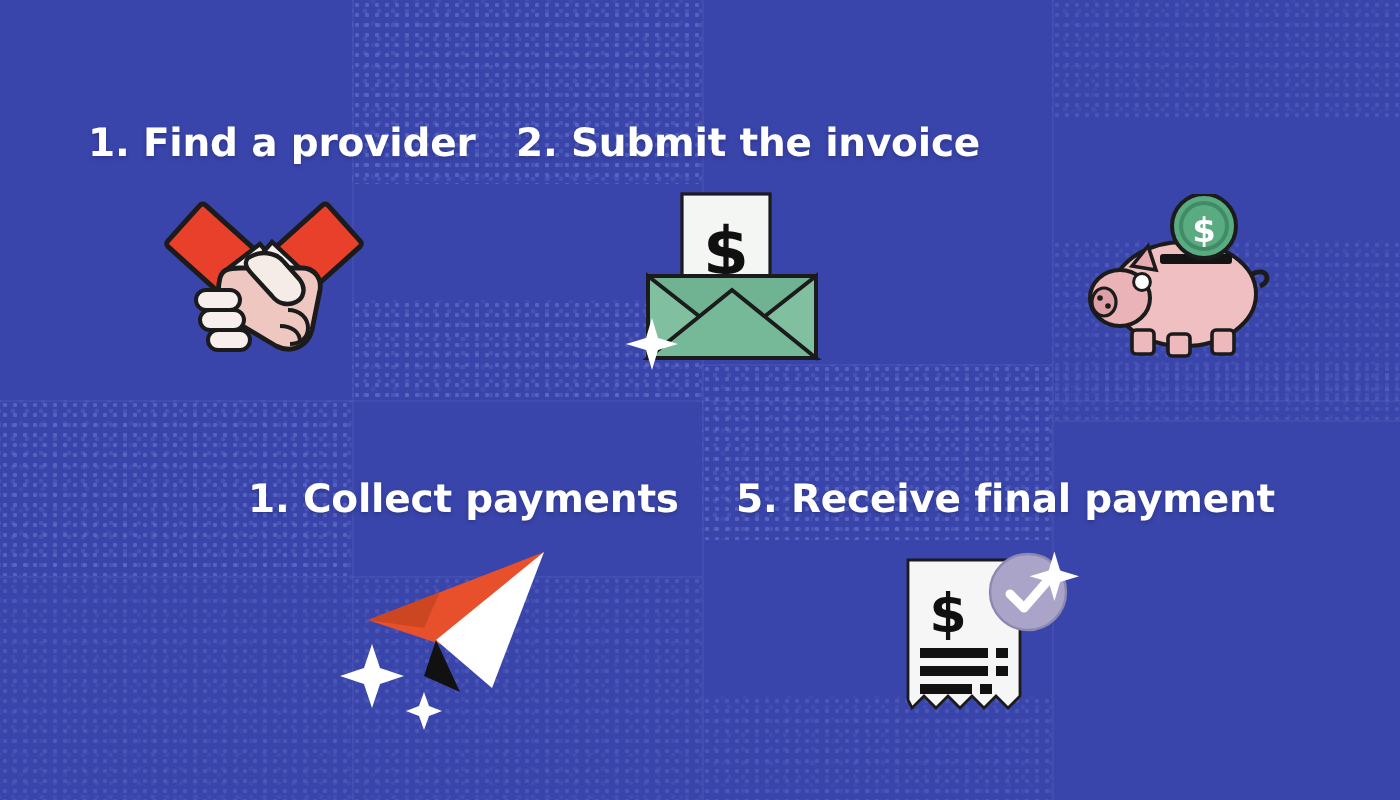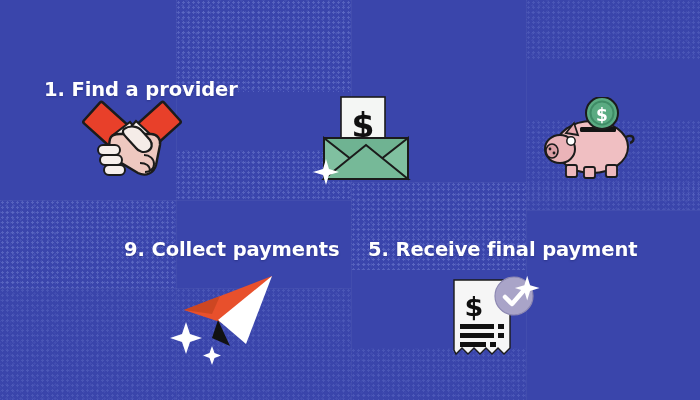--- a/index.html
+++ b/index.html
@@ -62,21 +62,21 @@
 
   <div class="seam vseam" style="left:176px;top:0;height:400px;"></div>
   <div class="seam vseam" style="left:351px;top:0;height:400px;"></div>
   <div class="seam vseam" style="left:526px;top:0;height:400px;"></div>
   <div class="seam hseam" style="left:0;top:200px;width:700px;"></div>
   <div class="seam hseam" style="left:351px;top:182px;width:175px;"></div>
   <div class="seam hseam" style="left:526px;top:210px;width:174px;"></div>
   <div class="seam hseam" style="left:0;top:288px;width:351px;"></div>
 
   <div class="step" style="left:0;top:0;width:240px;height:200px;">
-    <div class="step-title" style="left:44px;top:60px;margin-top:18px;">1. Find a provider</div>
+    <div class="step-title" style="left:44px;top:60px;">1. Find a provider</div>
     <div class="art" style="left:80px;top:95px;">
       <svg width="104" height="88" viewBox="0 0 104 88">
 
         <g>
           <rect x="6" y="18" width="46" height="28" rx="2" transform="rotate(42 29 32)" fill="#e8402a" stroke="#1b1b1b" stroke-width="2.5"></rect>
         </g>
 
         <g>
           <rect x="52" y="18" width="46" height="28" rx="2" transform="rotate(-42 75 32)" fill="#e8402a" stroke="#1b1b1b" stroke-width="2.5"></rect>
         </g>
@@ -96,20 +96,21 @@
 
         <g fill="#eec8c0" stroke="#1b1b1b" stroke-width="2">
           <path d="M64 60 C70 60 74 64 74 69 C74 74 70 77 65 77"></path>
           <path d="M60 68 C66 68 70 71 70 76"></path>
         </g>
       </svg>
     </div>
   </div>
 
   <div class="step" style="left:240px;top:0;width:250px;height:200px;">
+    <div class="step-title" style="left:18px;top:60px;">2. Submit the invoice</div>
     <div class="art" style="left:72px;top:93px;">
       <svg width="108" height="98" viewBox="0 0 108 98">
 
         <rect x="29" y="4" width="44" height="56" fill="#f4f6f4" stroke="#1b1b1b" stroke-width="1.6"></rect>
 
         <text x="51" y="44" text-anchor="middle" font-family="'DejaVu Sans','Liberation Sans',sans-serif" font-size="33" font-weight="bold" fill="#101010">$</text>
 
         <path d="M12 45 L96 45 L96 86 L12 86 Z" fill="#6fb392" stroke="#1b1b1b" stroke-width="2"></path>
 
         <path d="M12 45 L54 78 L12 86 Z" fill="#80c0a0" stroke="#1b1b1b" stroke-width="2"></path>
@@ -147,21 +148,21 @@
         <rect x="36" y="30" width="36" height="5" rx="1.5" fill="#141414"></rect>
 
         <circle cx="58" cy="16" r="16" fill="#5aab82" stroke="#1b1b1b" stroke-width="2"></circle>
         <circle cx="58" cy="16" r="11.5" fill="none" stroke="#3f8c66" stroke-width="2"></circle>
         <text x="58" y="24" text-anchor="middle" font-family="'DejaVu Sans','Liberation Sans',sans-serif" font-size="17" font-weight="bold" fill="#ffffff">$</text>
       </svg>
     </div>
   </div>
 
   <div class="step" style="left:110px;top:200px;width:240px;height:200px;">
-    <div class="step-title" style="left:14px;top:38px;">9. Collect payments</div>
+    <div class="step-title" style="left:14px;top:38px;">1. Collect payments</div>
     <div class="art" style="left:58px;top:72px;">
       <svg width="120" height="96" viewBox="0 0 120 96">
 
         <path d="M16 38 L104 4 L70 56 Z" fill="#e8502c"></path>
 
         <path d="M16 38 L52 24 L44 42 Z" fill="#c4431f" opacity=".75"></path>
 
         <path d="M104 4 L78 72 L50 48 Z" fill="#ffffff"></path>
 
         <path d="M50 48 L62 74 L44 66 Z" fill="#111111"></path>

